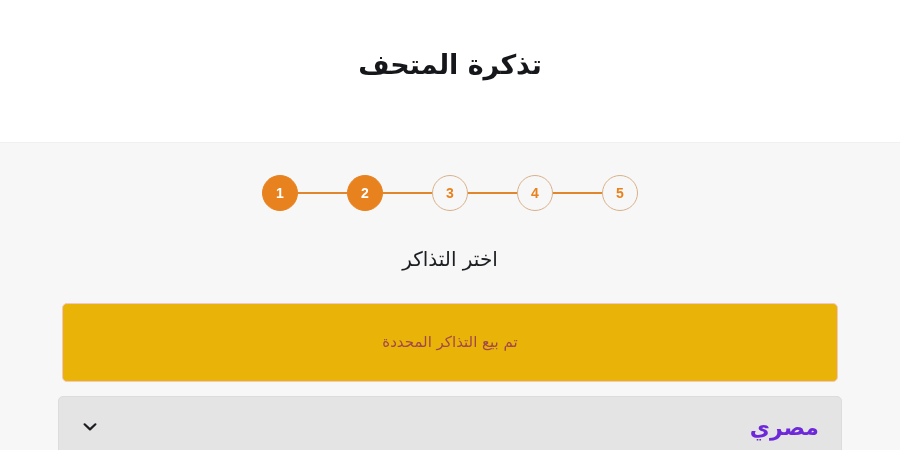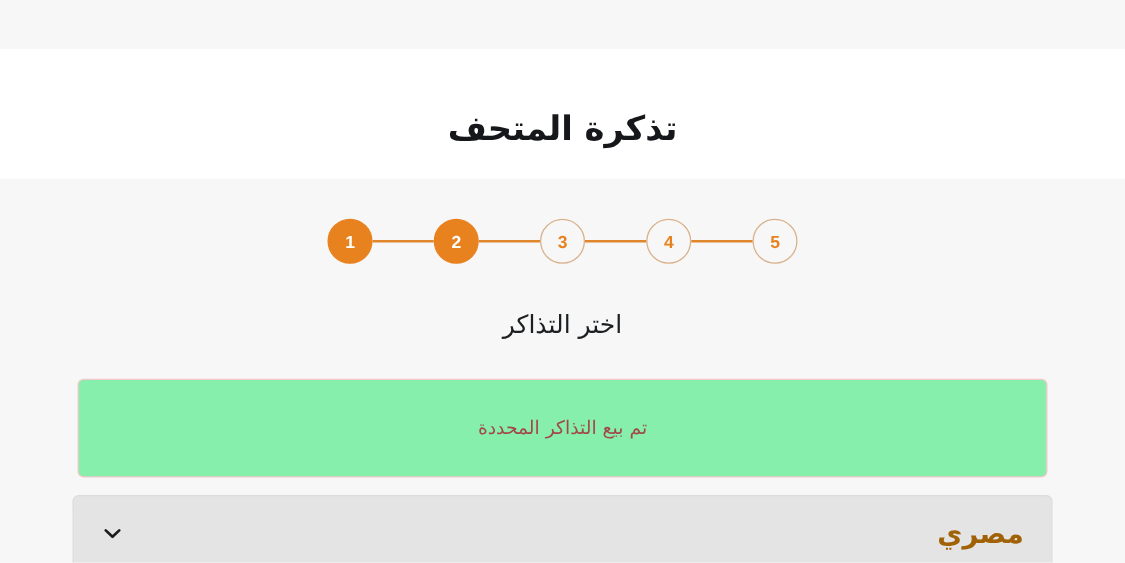--- a/index.html
+++ b/index.html
@@ -27,21 +27,20 @@
 
   
   .header {
     position: absolute;
     left: 0;
     top: 0;
     width: 900px;
     height: 143px;
     background: #ffffff;
     border-bottom: 1px solid #f0f0f0;
-    margin-top: 39px;
   }
   .page-title {
     position: absolute;
     left: 0;
     right: 0;
     top: 48px;
     text-align: center;
     font-size: 27px;
     font-weight: bold;
     color: #15171a;
@@ -115,21 +114,21 @@
     white-space: nowrap;
   }
 
   
   .alert-box {
     position: absolute;
     right: 62px;
     left: 62px;
     top: 160px;
     height: 79px;
-    background: #86efac;
+    background: #eab308;
     border: 1px solid #f2c7cb;
     border-radius: 5px;
     display: flex;
     align-items: center;
     justify-content: center;
   }
   .alert-text {
     font-size: 15px;
     font-weight: normal;
     color: #a2484c;
@@ -149,21 +148,21 @@
     border: 1px solid #dcdcdc;
     border-radius: 5px;
     display: flex;
     flex-direction: row;
     align-items: center;
     padding: 0 22px;
   }
   .select-value {
     font-size: 22px;
     font-weight: bold;
-    color: #a16207;
+    color: #6d28d9;
     white-space: nowrap;
     flex: 0 0 auto;
   }
   .select-spacer { flex: 1 1 auto; }
   .chevron-icon {
     flex: 0 0 auto;
     width: 18px;
     height: 18px;
     display: block;
     color: #1b1d20;

